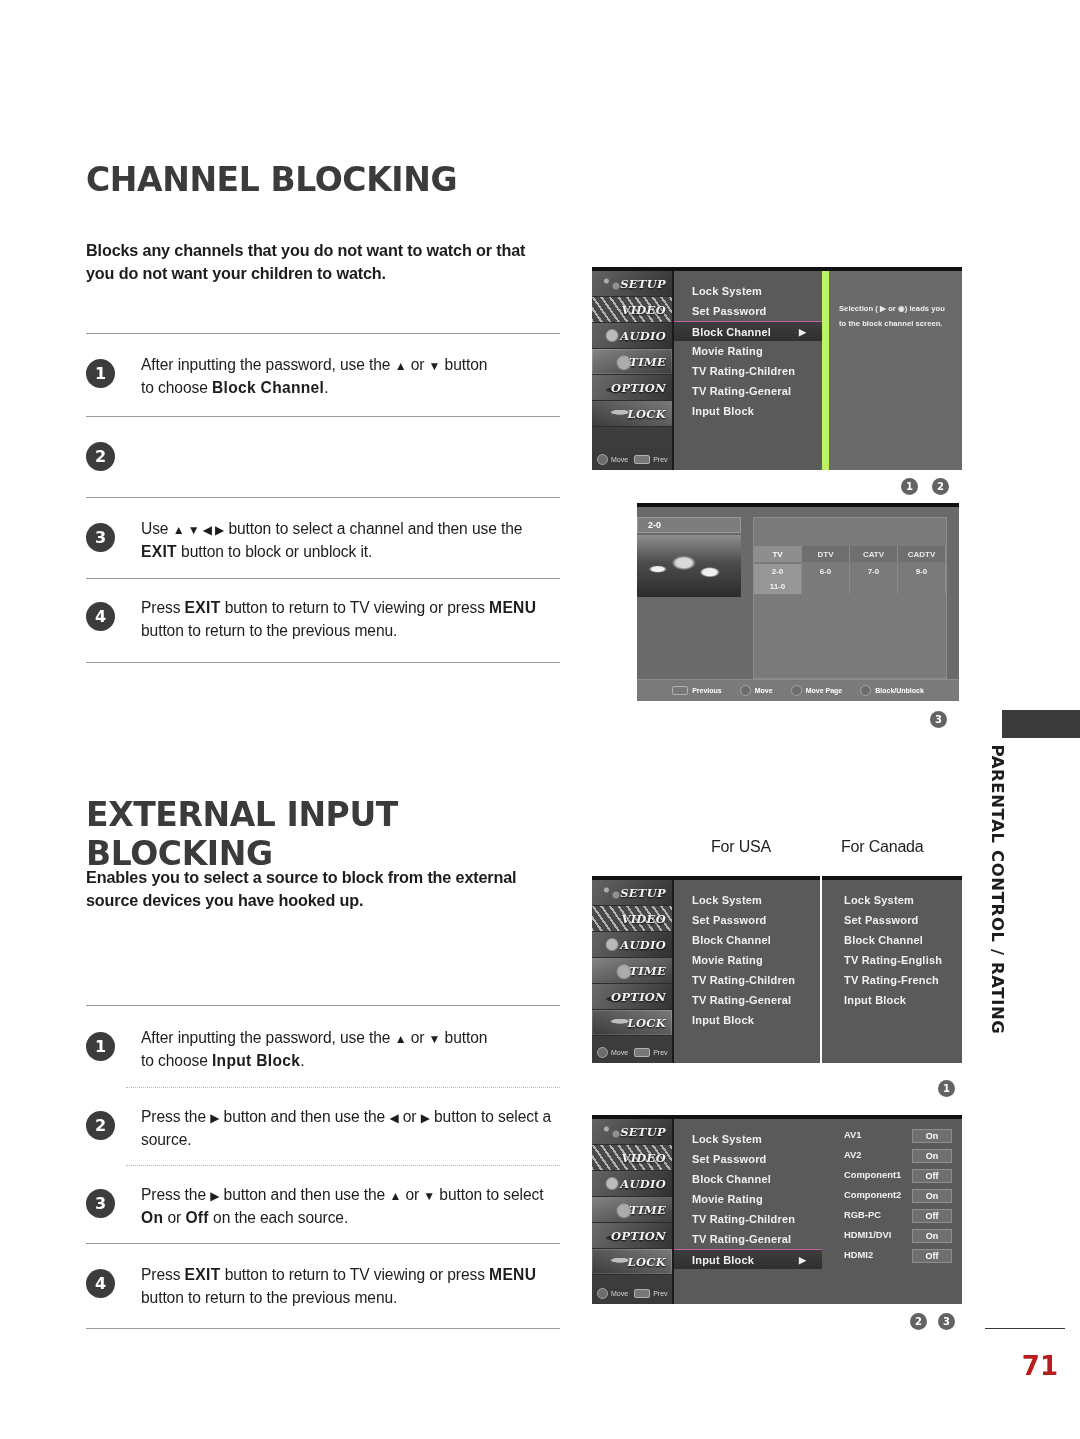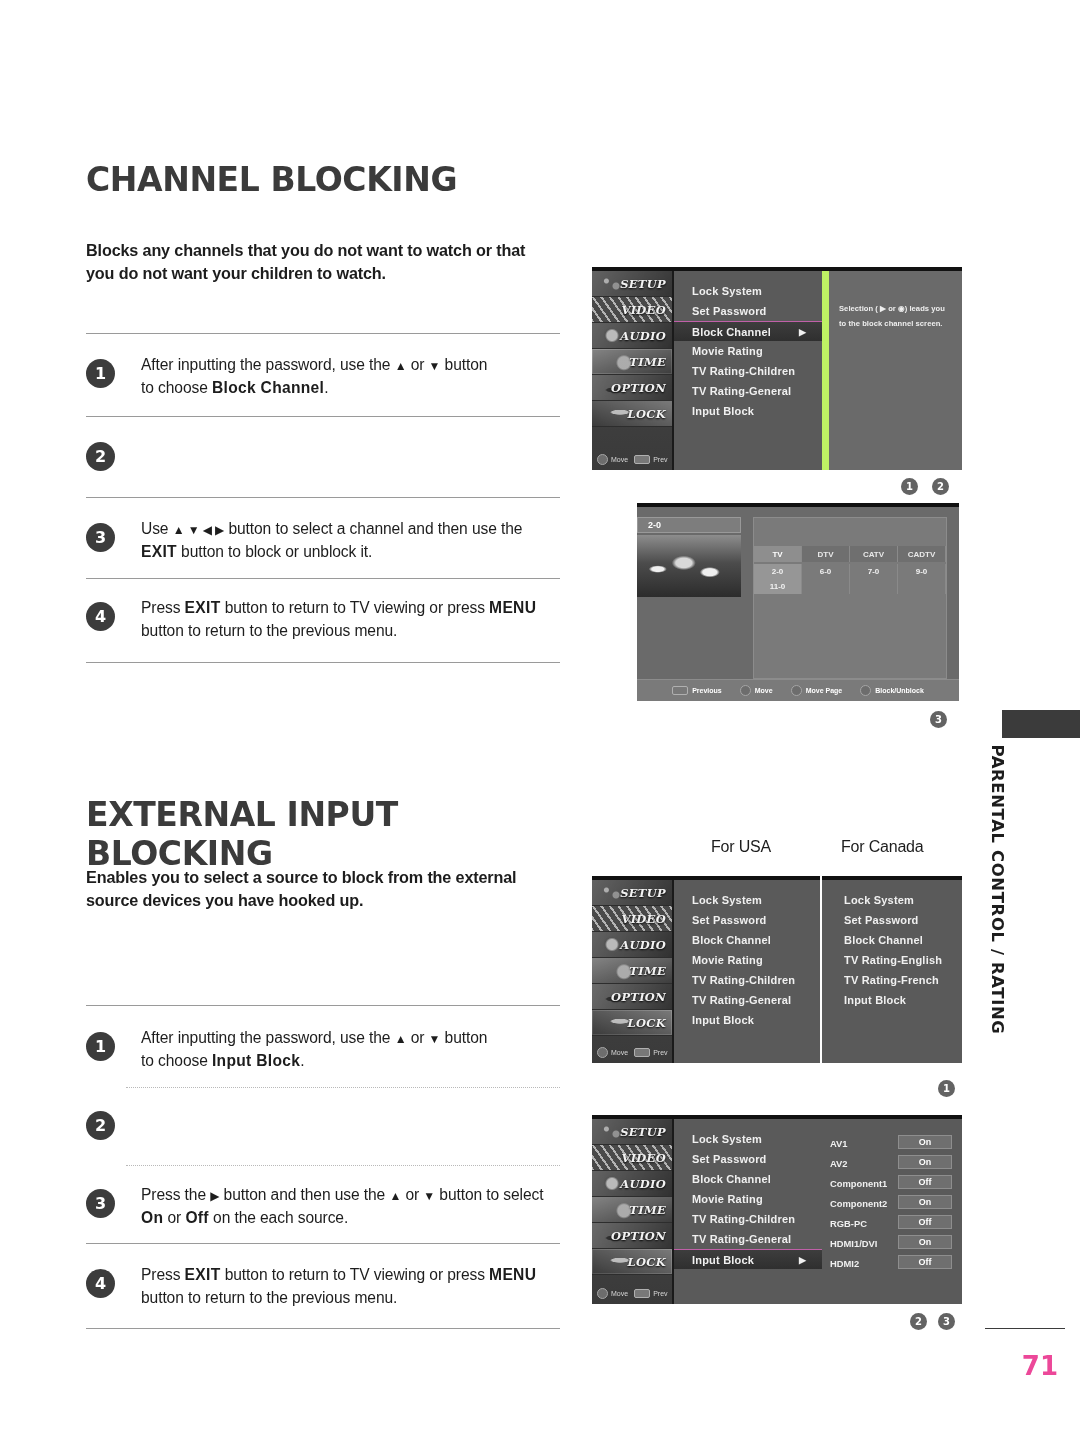--- a/index.html
+++ b/index.html
@@ -165,21 +165,21 @@
     border-left: 7px solid #bef264;
     padding: 30px 8px 0 10px;
   }
   .osd-hint {
     font-size: 7.6px; color: #efefef; line-height: 2.0;
     font-weight: 700; letter-spacing: .05px;
   }
 
   
   .osd-values { width: 140px; flex: 0 0 auto; background: #5a5a5a; padding: 10px 10px 0 8px; }
-  .val-row { height: 20px; display: flex; align-items: flex-end; gap: 6px; }
+  .val-row { height: 20px; display: flex; align-items: flex-start; gap: 6px; margin-left: 14px; }
   .val-label { font-size: 9.4px; font-weight: 700; color: #f0f0f0; width: 62px; }
   .val-box {
     flex: 1 1 auto; height: 14px;
     background: #6f6f6f; border: 1px solid #8e8e8e;
     color: #fff; font-size: 9px; font-weight: 700;
     display: flex; align-items: center; justify-content: center;
   }
 
   
   .chgrid {
@@ -250,21 +250,21 @@
     transform-origin: center;
     text-align: center;
     font-size: 16.5px; font-weight: 700;
     letter-spacing: .6px;
     color: #1d1d1d;
     font-family: "DejaVu Sans", sans-serif;
   }
   .pg-rule { position: absolute; right: 15px; bottom: 110px; width: 80px; border-top: 1.6px solid #3b3b3b; }
   .pg-num {
     position: absolute; right: 22px; bottom: 58px;
-    font-size: 26px; font-weight: 700; color: #ec4899;
+    font-size: 26px; font-weight: 700; color: #b91c1c;
     font-family: "DejaVu Sans", sans-serif;
   }
 </style>
 </head>
 <body>
 
 <div class="page">
 
   <div class="left-col">
 
@@ -319,20 +319,23 @@
       <div class="step-text">
         <span>After inputting the password, use the </span><span class="tri">▲</span><span> or </span><span class="tri">▼</span><span> button</span><br>
         <span>to choose </span><b>Input Block</b><span>.</span>
       </div>
     </div>
 
     <div style="position:absolute;top:1087px;left:40px;width:434px;" class="rule-dot"></div>
 
     <div class="step" style="position:absolute;top:1092px;left:0;width:474px;">
       <div class="bullet">2</div>
+      <div class="step-text">
+        <span>Press the </span><span class="tri">▶</span><span> button and then use the </span><span class="tri">◀</span><span> or </span><span class="tri">▶</span><span> button to select a source.</span>
+      </div>
     </div>
 
     <div style="position:absolute;top:1165px;left:40px;width:434px;" class="rule-dot"></div>
 
     <div class="step" style="position:absolute;top:1170px;left:0;width:474px;">
       <div class="bullet">3</div>
       <div class="step-text">
         <span>Press the </span><span class="tri">▶</span><span> button and then use the </span><span class="tri">▲</span><span> or </span><span class="tri">▼</span><span> button to select </span><b>On</b><span> or </span><b>Off</b><span> on the each source.</span>
       </div>
     </div>

